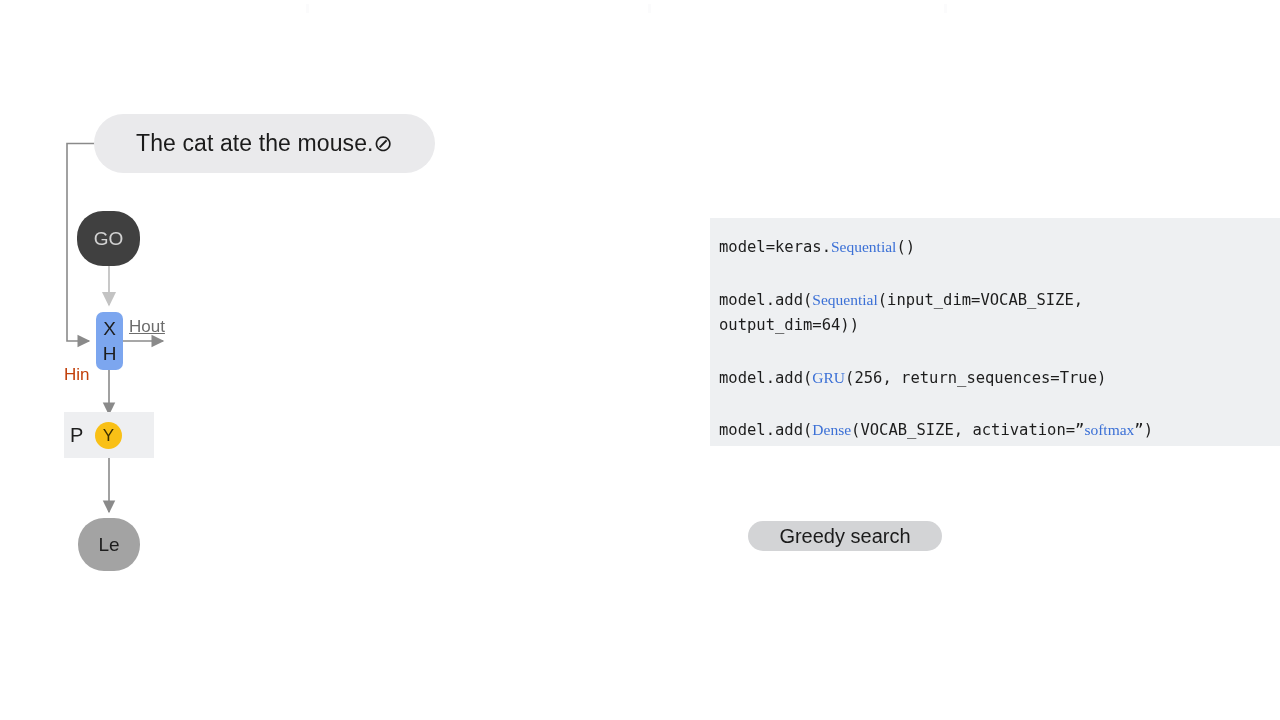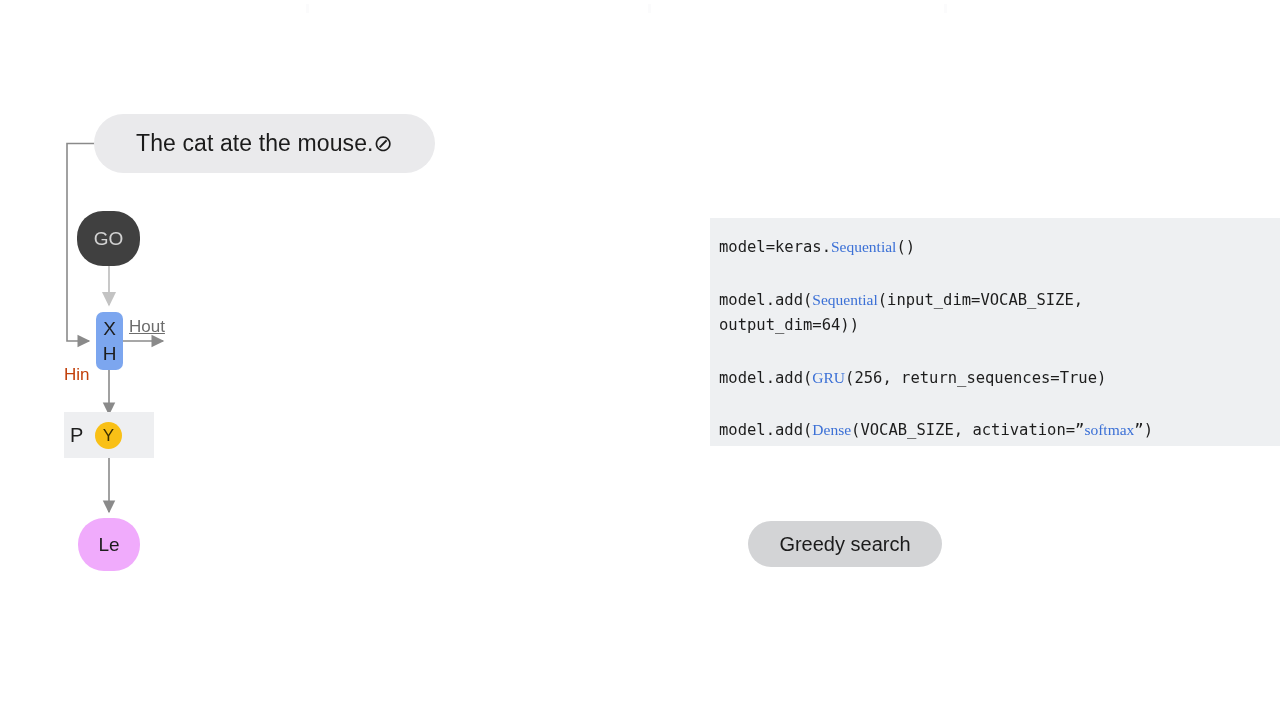--- a/index.html
+++ b/index.html
@@ -81,21 +81,21 @@
     background: #f9c016;
     display: flex; align-items: center; justify-content: center;
     font-size: 17px;
     color: #3d3000;
   }
 
   .node-le {
     position: absolute;
     left: 78px; top: 518px;
     width: 62px; height: 53px;
-    background: #f0abfc;
+    background: #a3a3a3;
     border-radius: 26px;
     display: flex; align-items: center; justify-content: center;
     font-size: 19px;
     color: #1d1d1d;
   }
 
   .lbl-hout {
     position: absolute;
     left: 129px; top: 317px;
     font-size: 17px;
@@ -126,21 +126,21 @@
     color: #1d1d1d;
     white-space: pre;
   }
   .code-gap { height: 26px; }
   .kw { color: #3b70d6; font-family: Liberation Serif, serif; }
 
   
   #greedy-search {
     position: absolute;
     left: 748px; top: 521px;
-    width: 194px; height: 46px;
+    width: 194px; height: 30px;
     background: #d3d4d6;
     border-radius: 23px;
     display: flex; align-items: center; justify-content: center;
     font-size: 20px;
     color: #1b1b1b;
   }
 
   
   .artifact { position: absolute; top: 4px; width: 3px; height: 9px; background: #fbfbfc; }
 </style>

